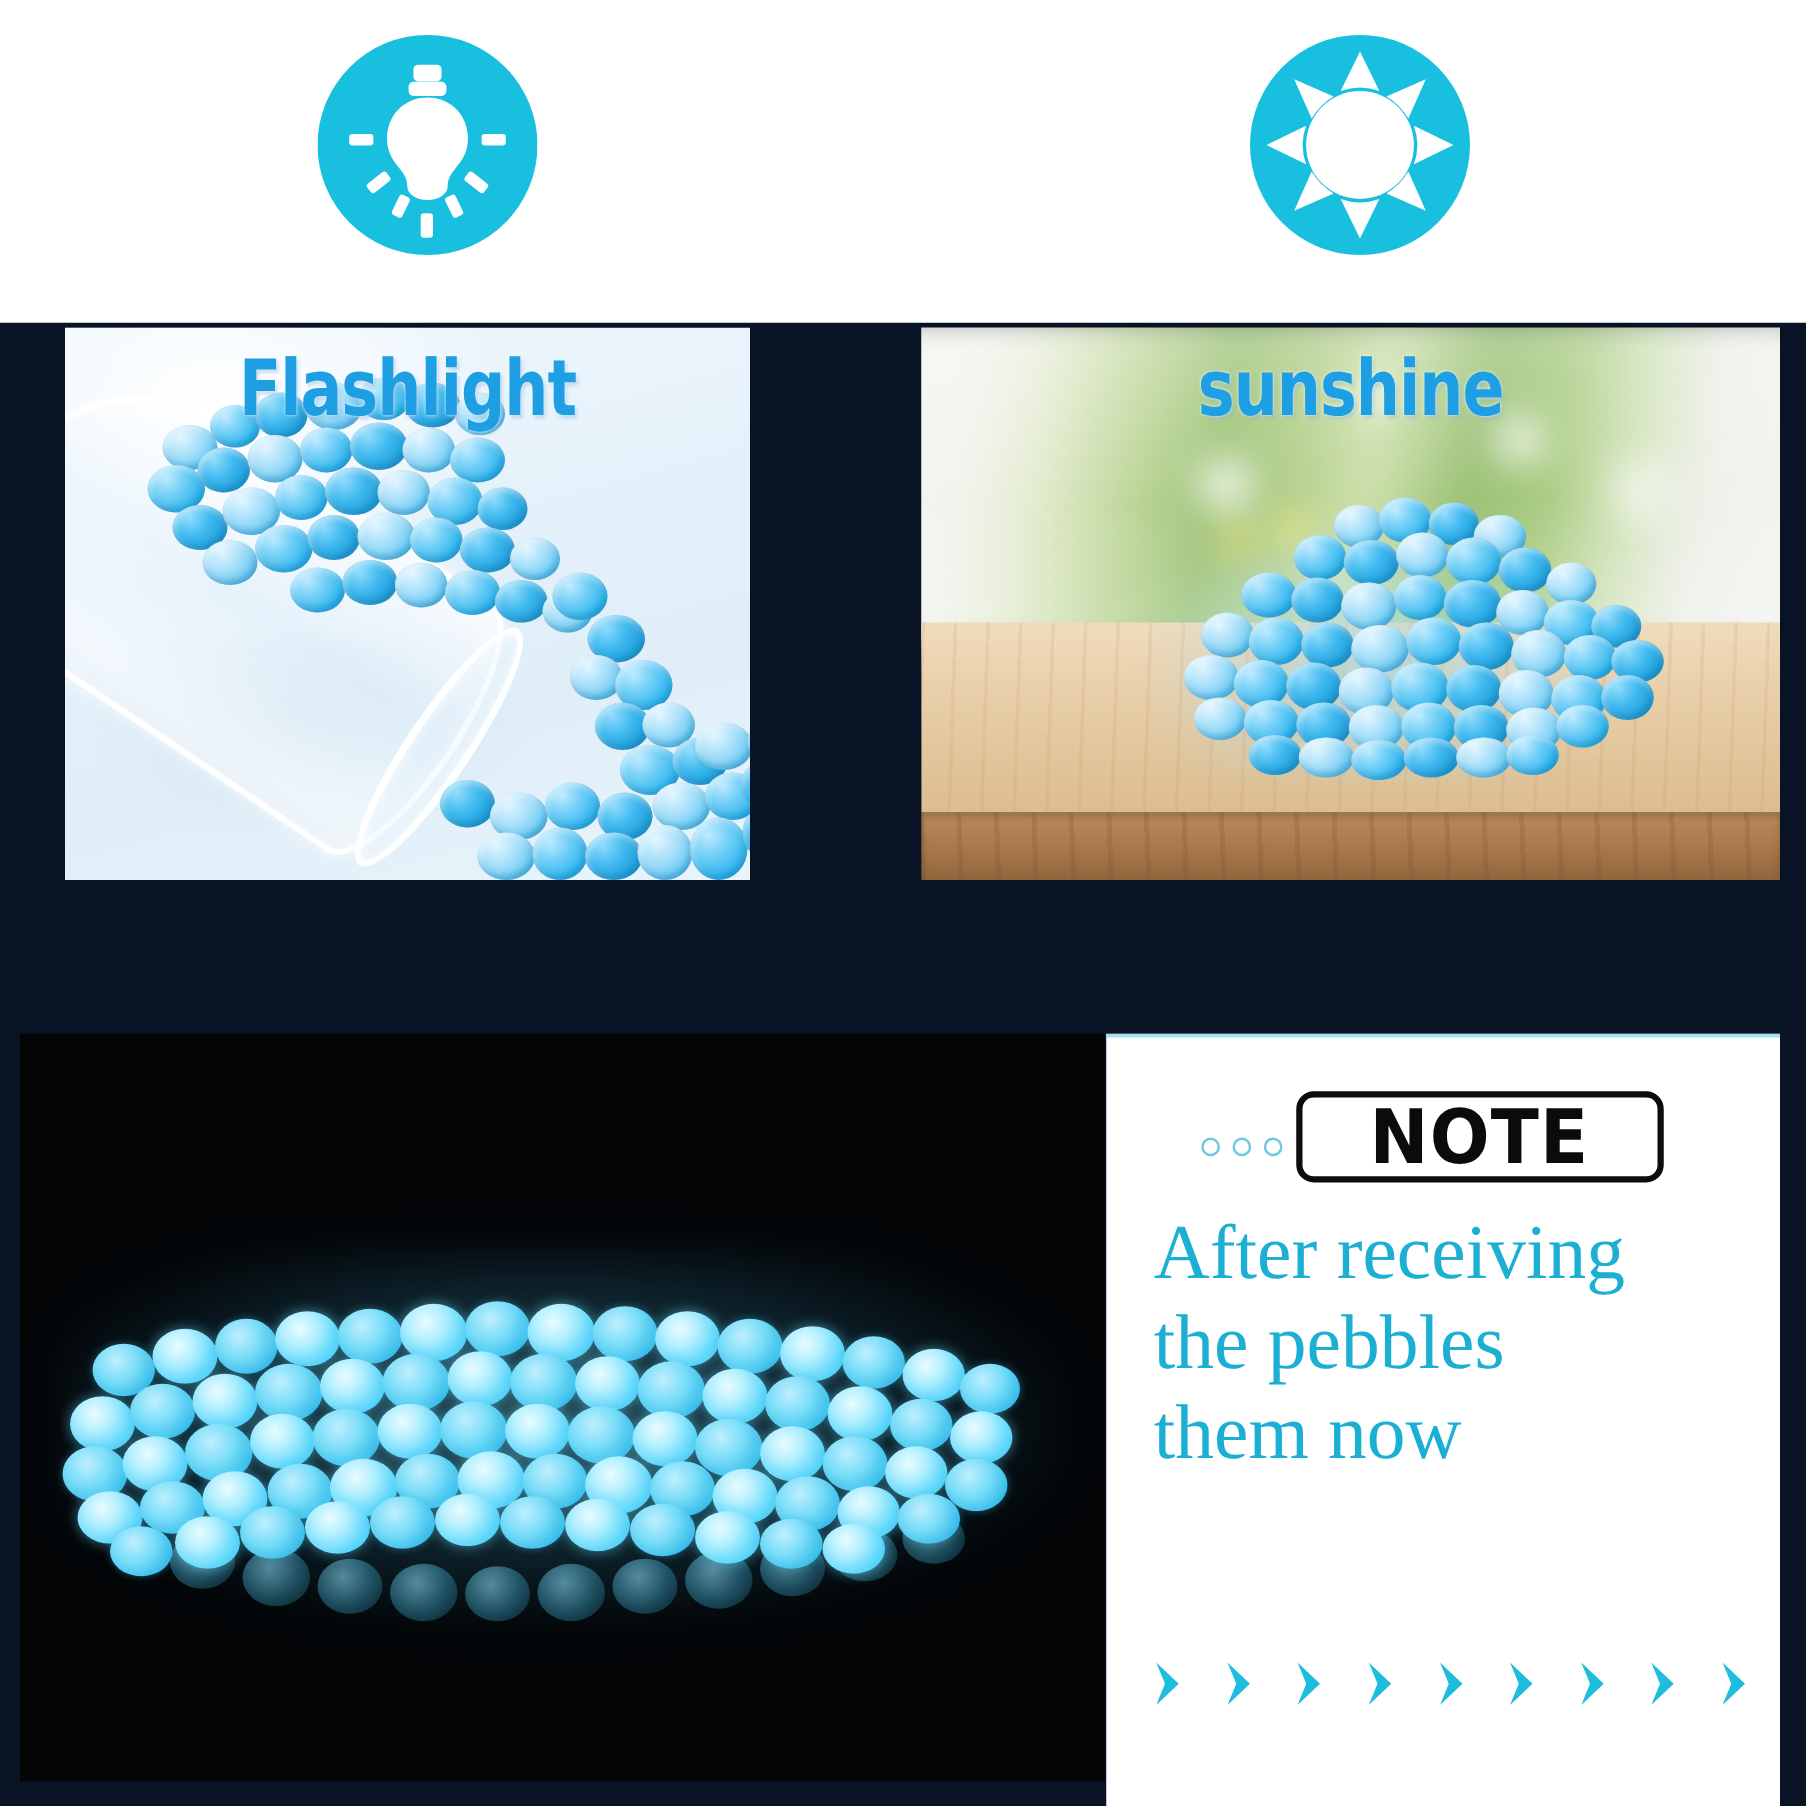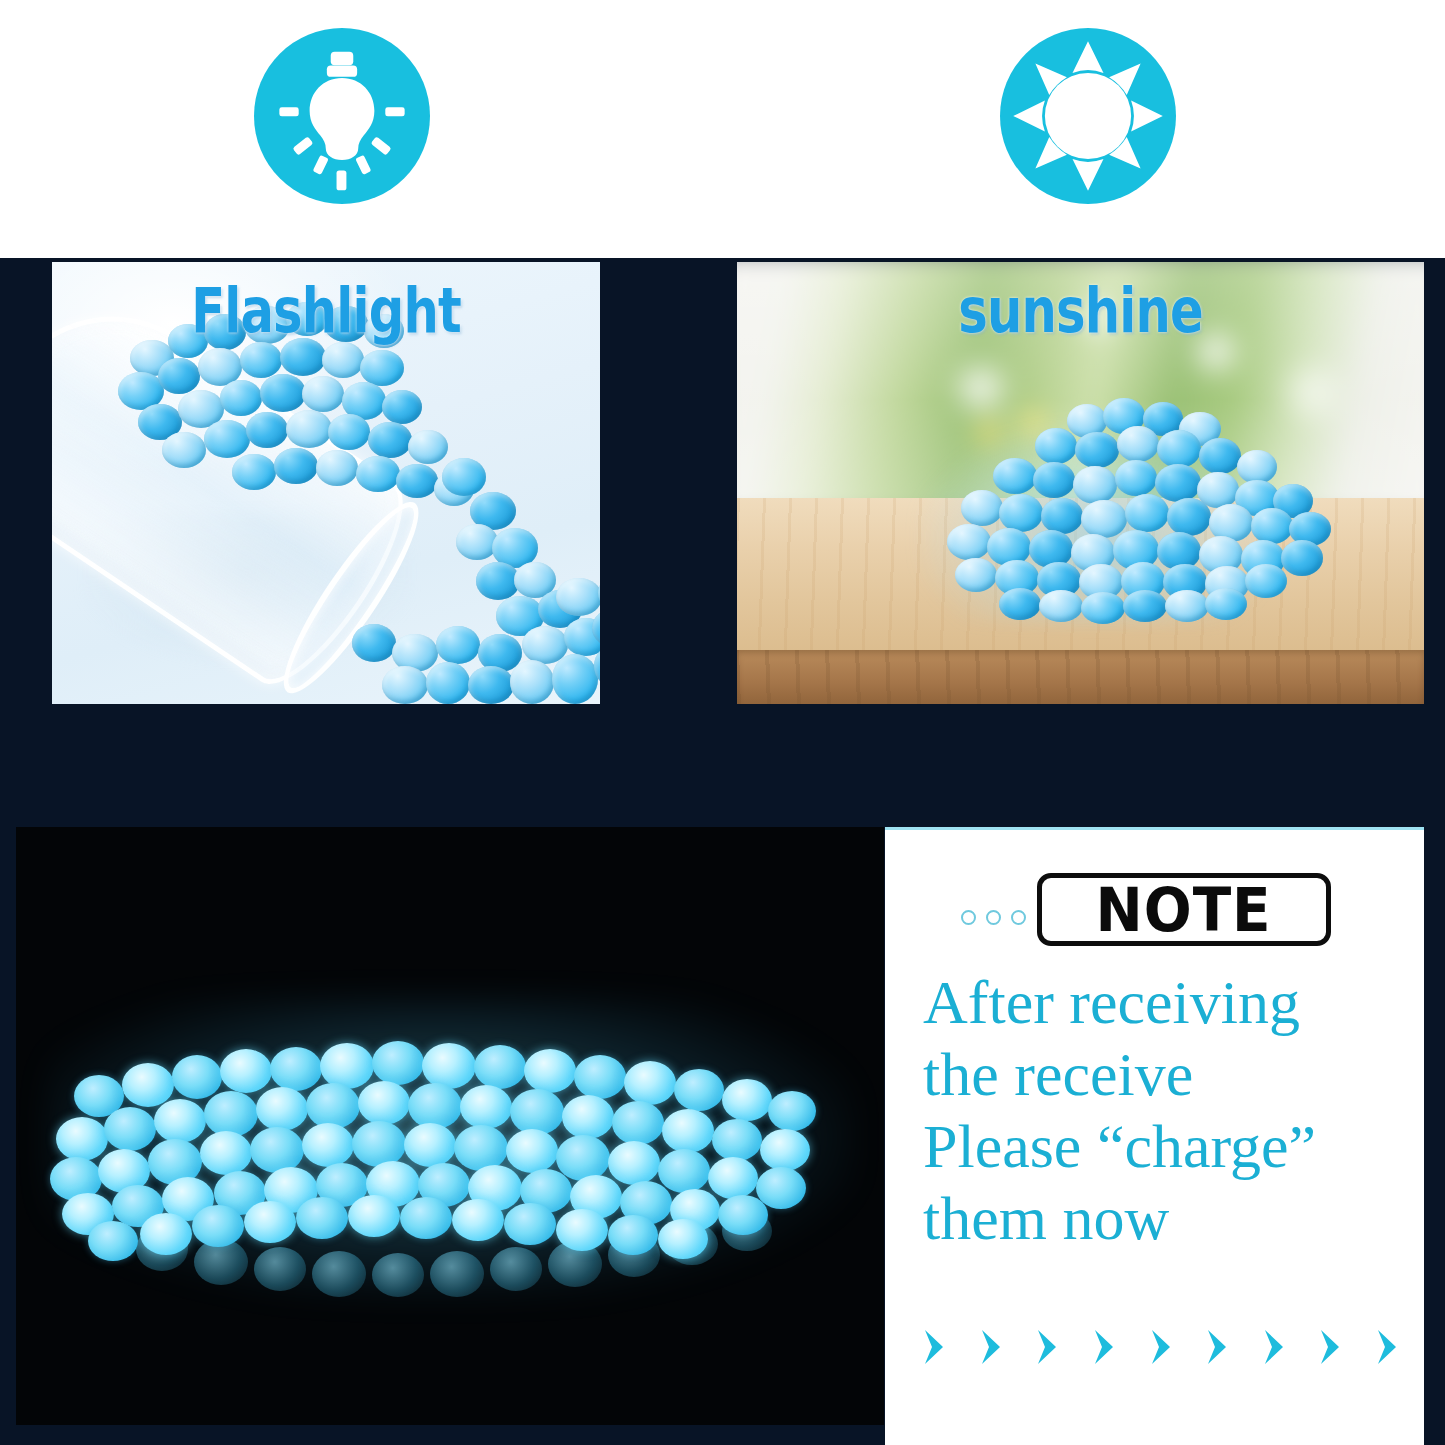--- a/index.html
+++ b/index.html
@@ -607,22 +607,21 @@
         <span></span>
         <span></span>
       </div>
 
       <div class="note-badge">
         <span>NOTE</span>
       </div>
 
       <div class="note-body">
         <div>After receiving</div>
-        <div>the receive</div>
-        <div>Please “charge”</div>
+        <div>the pebbles</div>
         <div>them now</div>
       </div>
 
       <div class="note-arrows">
         <div class="chev">
           <svg viewBox="0 0 27 40">
               <path d="M4 3 L22 20 L4 37 L11 20 Z" fill="#1EBCDD"></path>
             </svg>
         </div>
         <div class="chev">

